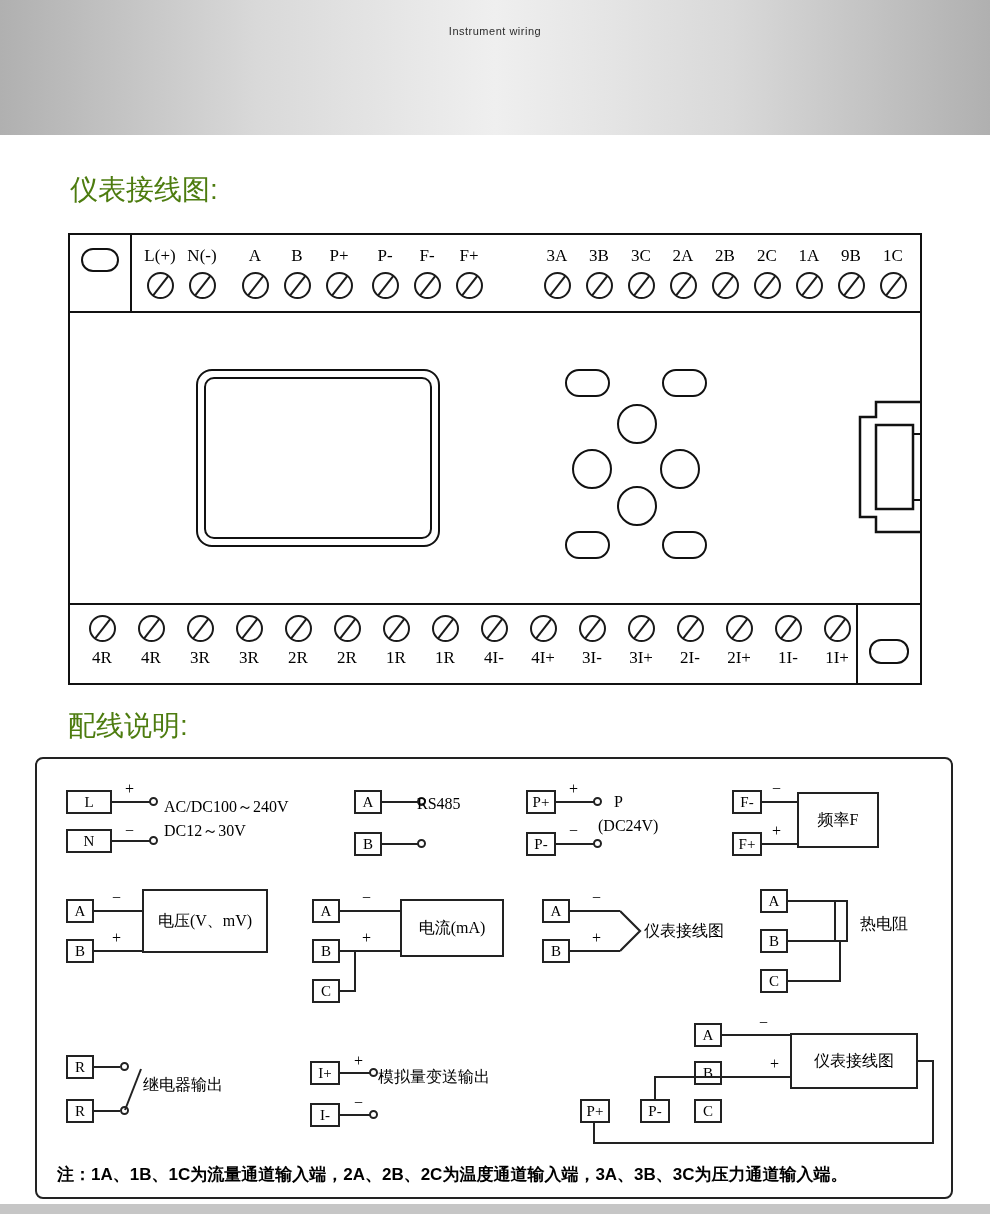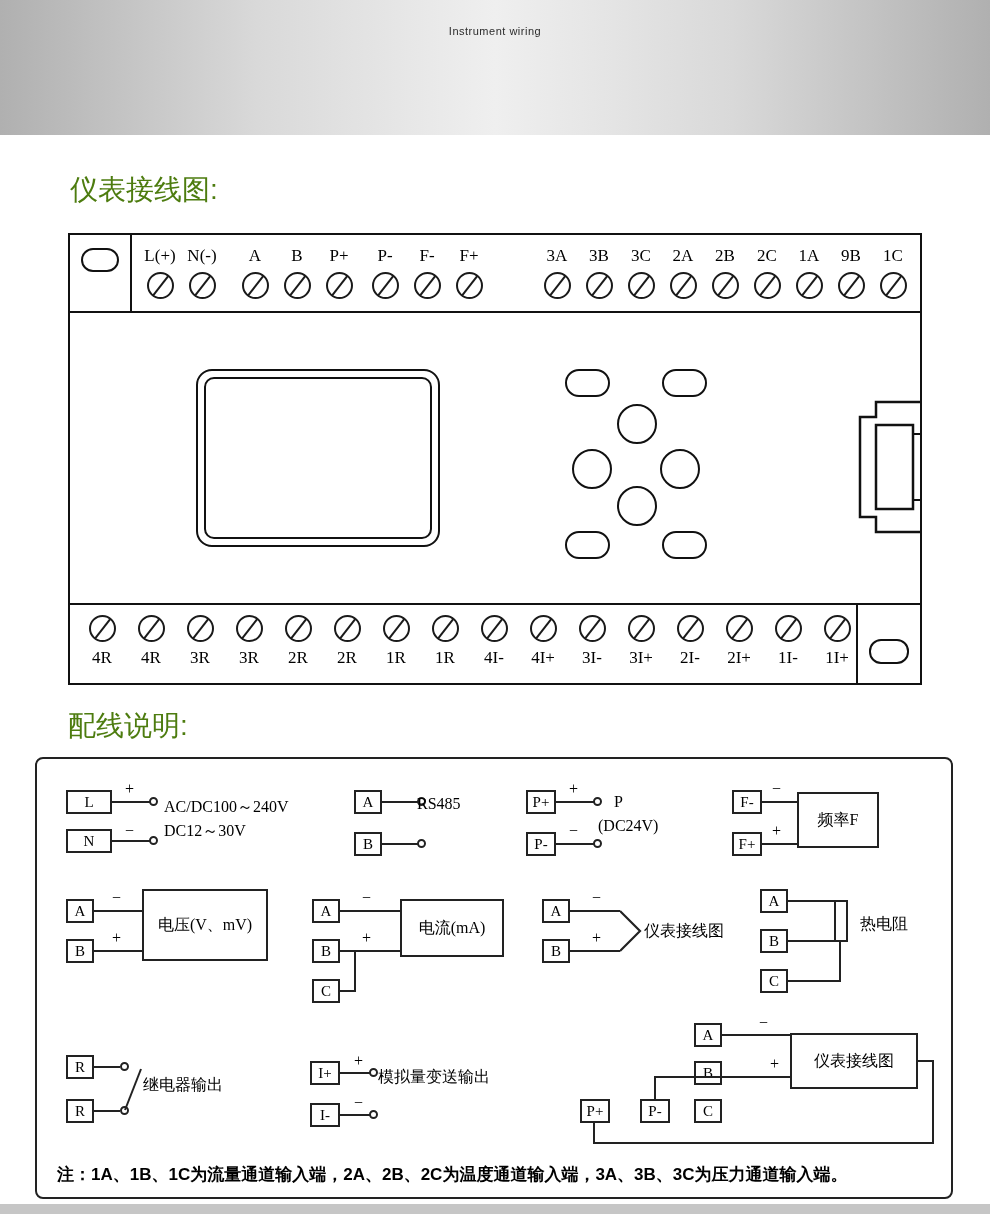--- a/index.html
+++ b/index.html
@@ -286,21 +286,21 @@
     <div class="lbox" style="left:760px;top:33px;width:82px;height:56px">频率F</div>
   </div>
 
   <div>
     <div class="tbox" style="left:29px;top:140px;width:28px">A</div>
     <div class="tbox" style="left:29px;top:180px;width:28px">B</div>
     <div class="hline" style="left:57px;top:151px;width:48px"></div>
     <div class="hline" style="left:57px;top:191px;width:48px"></div>
     <span class="sign" style="left:75px;top:131px">−</span>
     <span class="sign" style="left:75px;top:171px">+</span>
-    <div class="lbox" style="left:105px;top:130px;width:126px;height:72px">电压(V、mV)</div>
+    <div class="lbox" style="left:105px;top:130px;width:126px;height:64px">电压(V、mV)</div>
   </div>
 
   <div>
     <div class="tbox" style="left:275px;top:140px;width:28px">A</div>
     <div class="tbox" style="left:275px;top:180px;width:28px">B</div>
     <div class="tbox" style="left:275px;top:220px;width:28px">C</div>
     <div class="hline" style="left:303px;top:151px;width:60px"></div>
     <div class="hline" style="left:303px;top:191px;width:60px"></div>
     <div class="hline" style="left:303px;top:231px;width:16px"></div>
     <div class="vline" style="left:317px;top:191px;height:42px"></div>

